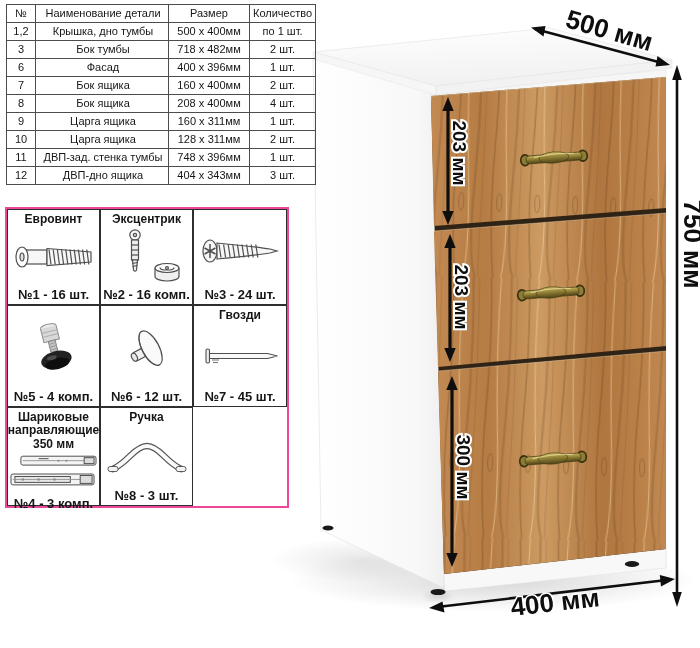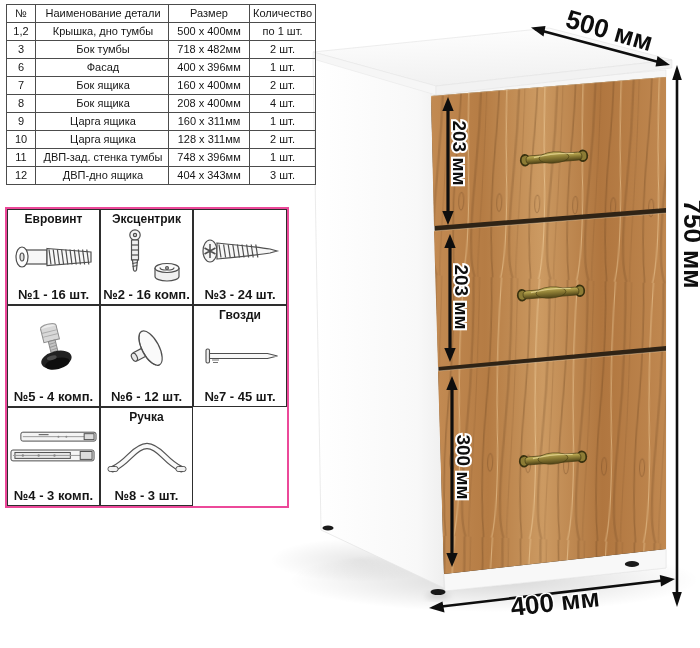--- a/index.html
+++ b/index.html
@@ -370,20 +370,21 @@
               <rect x="8" y="10" width="3.5" height="14" rx="1.5" fill="#eee"></rect>
               <path d="M11.5,14.5 h58 l10,2.5 -10,2.5 h-58 z" fill="#f8f8f8"></path>
               <line x1="14" y1="21" x2="21" y2="21" stroke-width="0.8"></line>
               <line x1="15" y1="23.5" x2="20" y2="23.5" stroke-width="0.8"></line>
             </g>
           </svg>
         </div>
         <div class="hw-count">№7 - 45 шт.</div>
       </div>
       <div class="hw-cell">
+        <div class="hw-name">Шариковые направляющие 350 мм</div>
         <div class="hw-icon">
           <svg width="90" height="46" viewBox="0 0 90 46">
             <g stroke="#4f4f4f" stroke-width="1" fill="#f4f4f4">
               <rect x="12" y="5" width="76" height="9" rx="2"></rect>
               <line x1="14" y1="9.5" x2="86" y2="9.5" stroke="#9a9a9a"></line>
               <rect x="76" y="6.5" width="10" height="6" fill="#ddd"></rect>
               <line x1="30" y1="7.5" x2="40" y2="7.5"></line>
               <circle cx="50" cy="9.5" r="1" fill="#888" stroke="none"></circle>
               <circle cx="58" cy="9.5" r="1" fill="#888" stroke="none"></circle>
               <rect x="2" y="23" width="84" height="11" rx="2"></rect>

